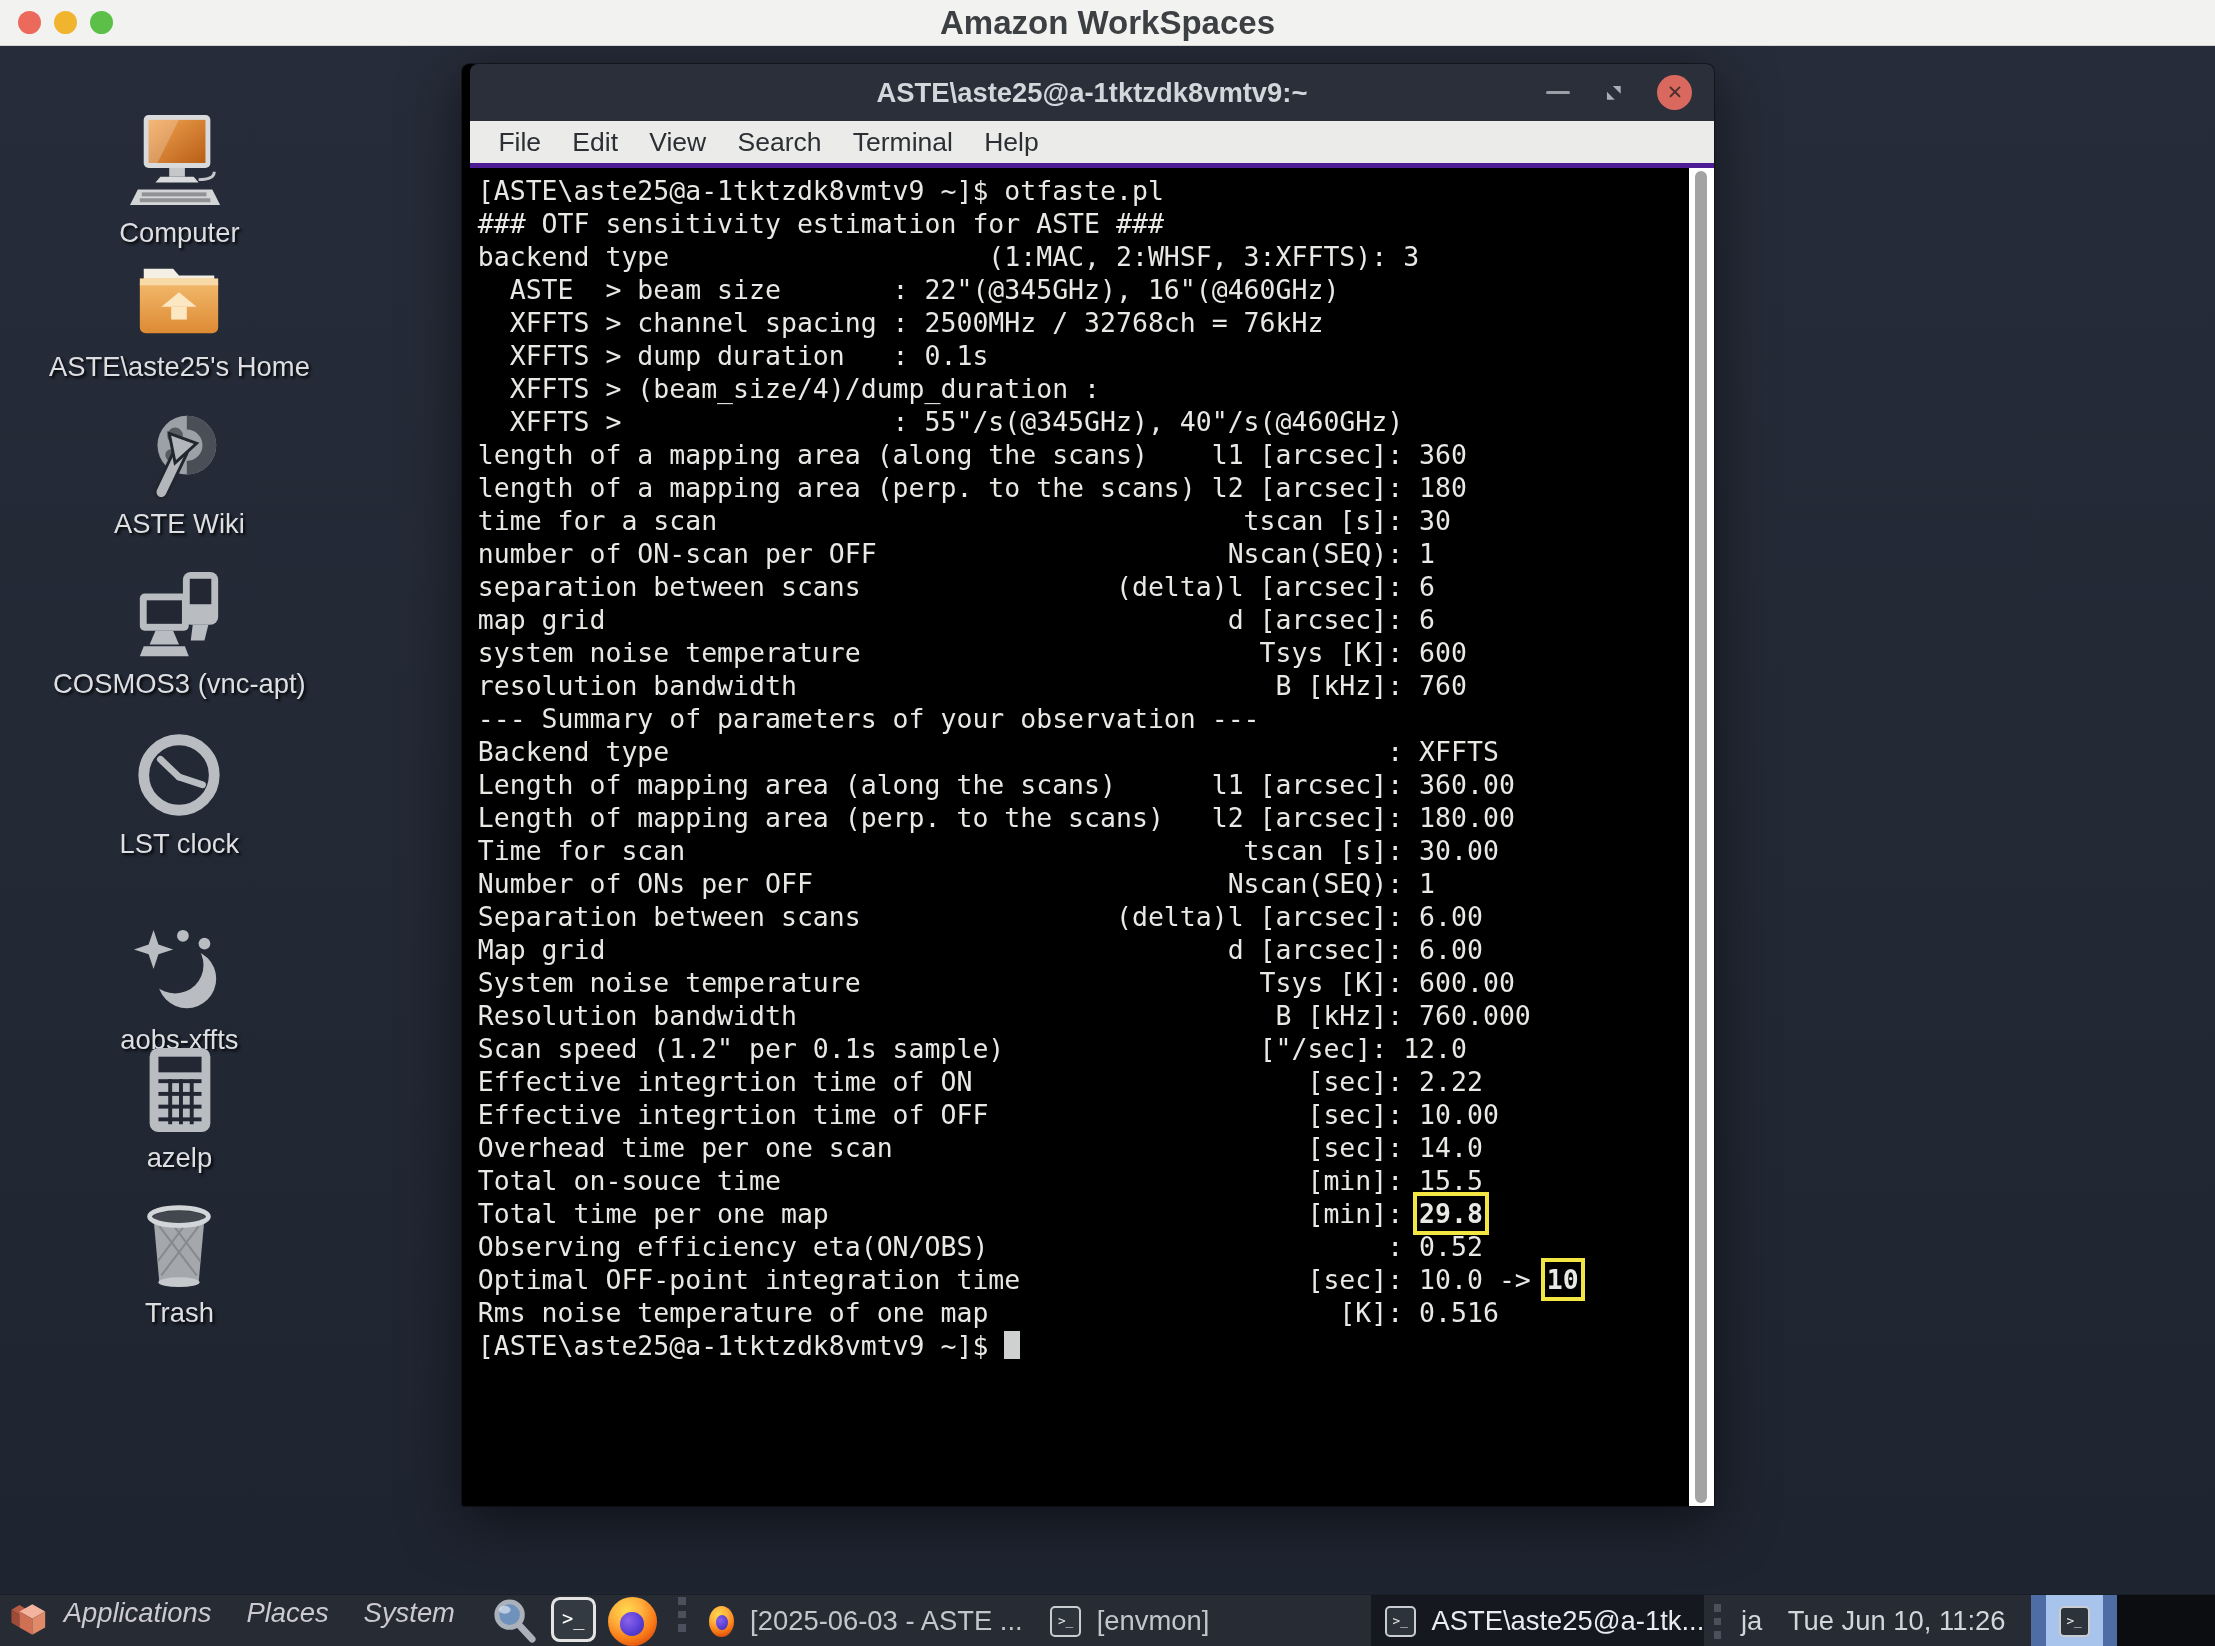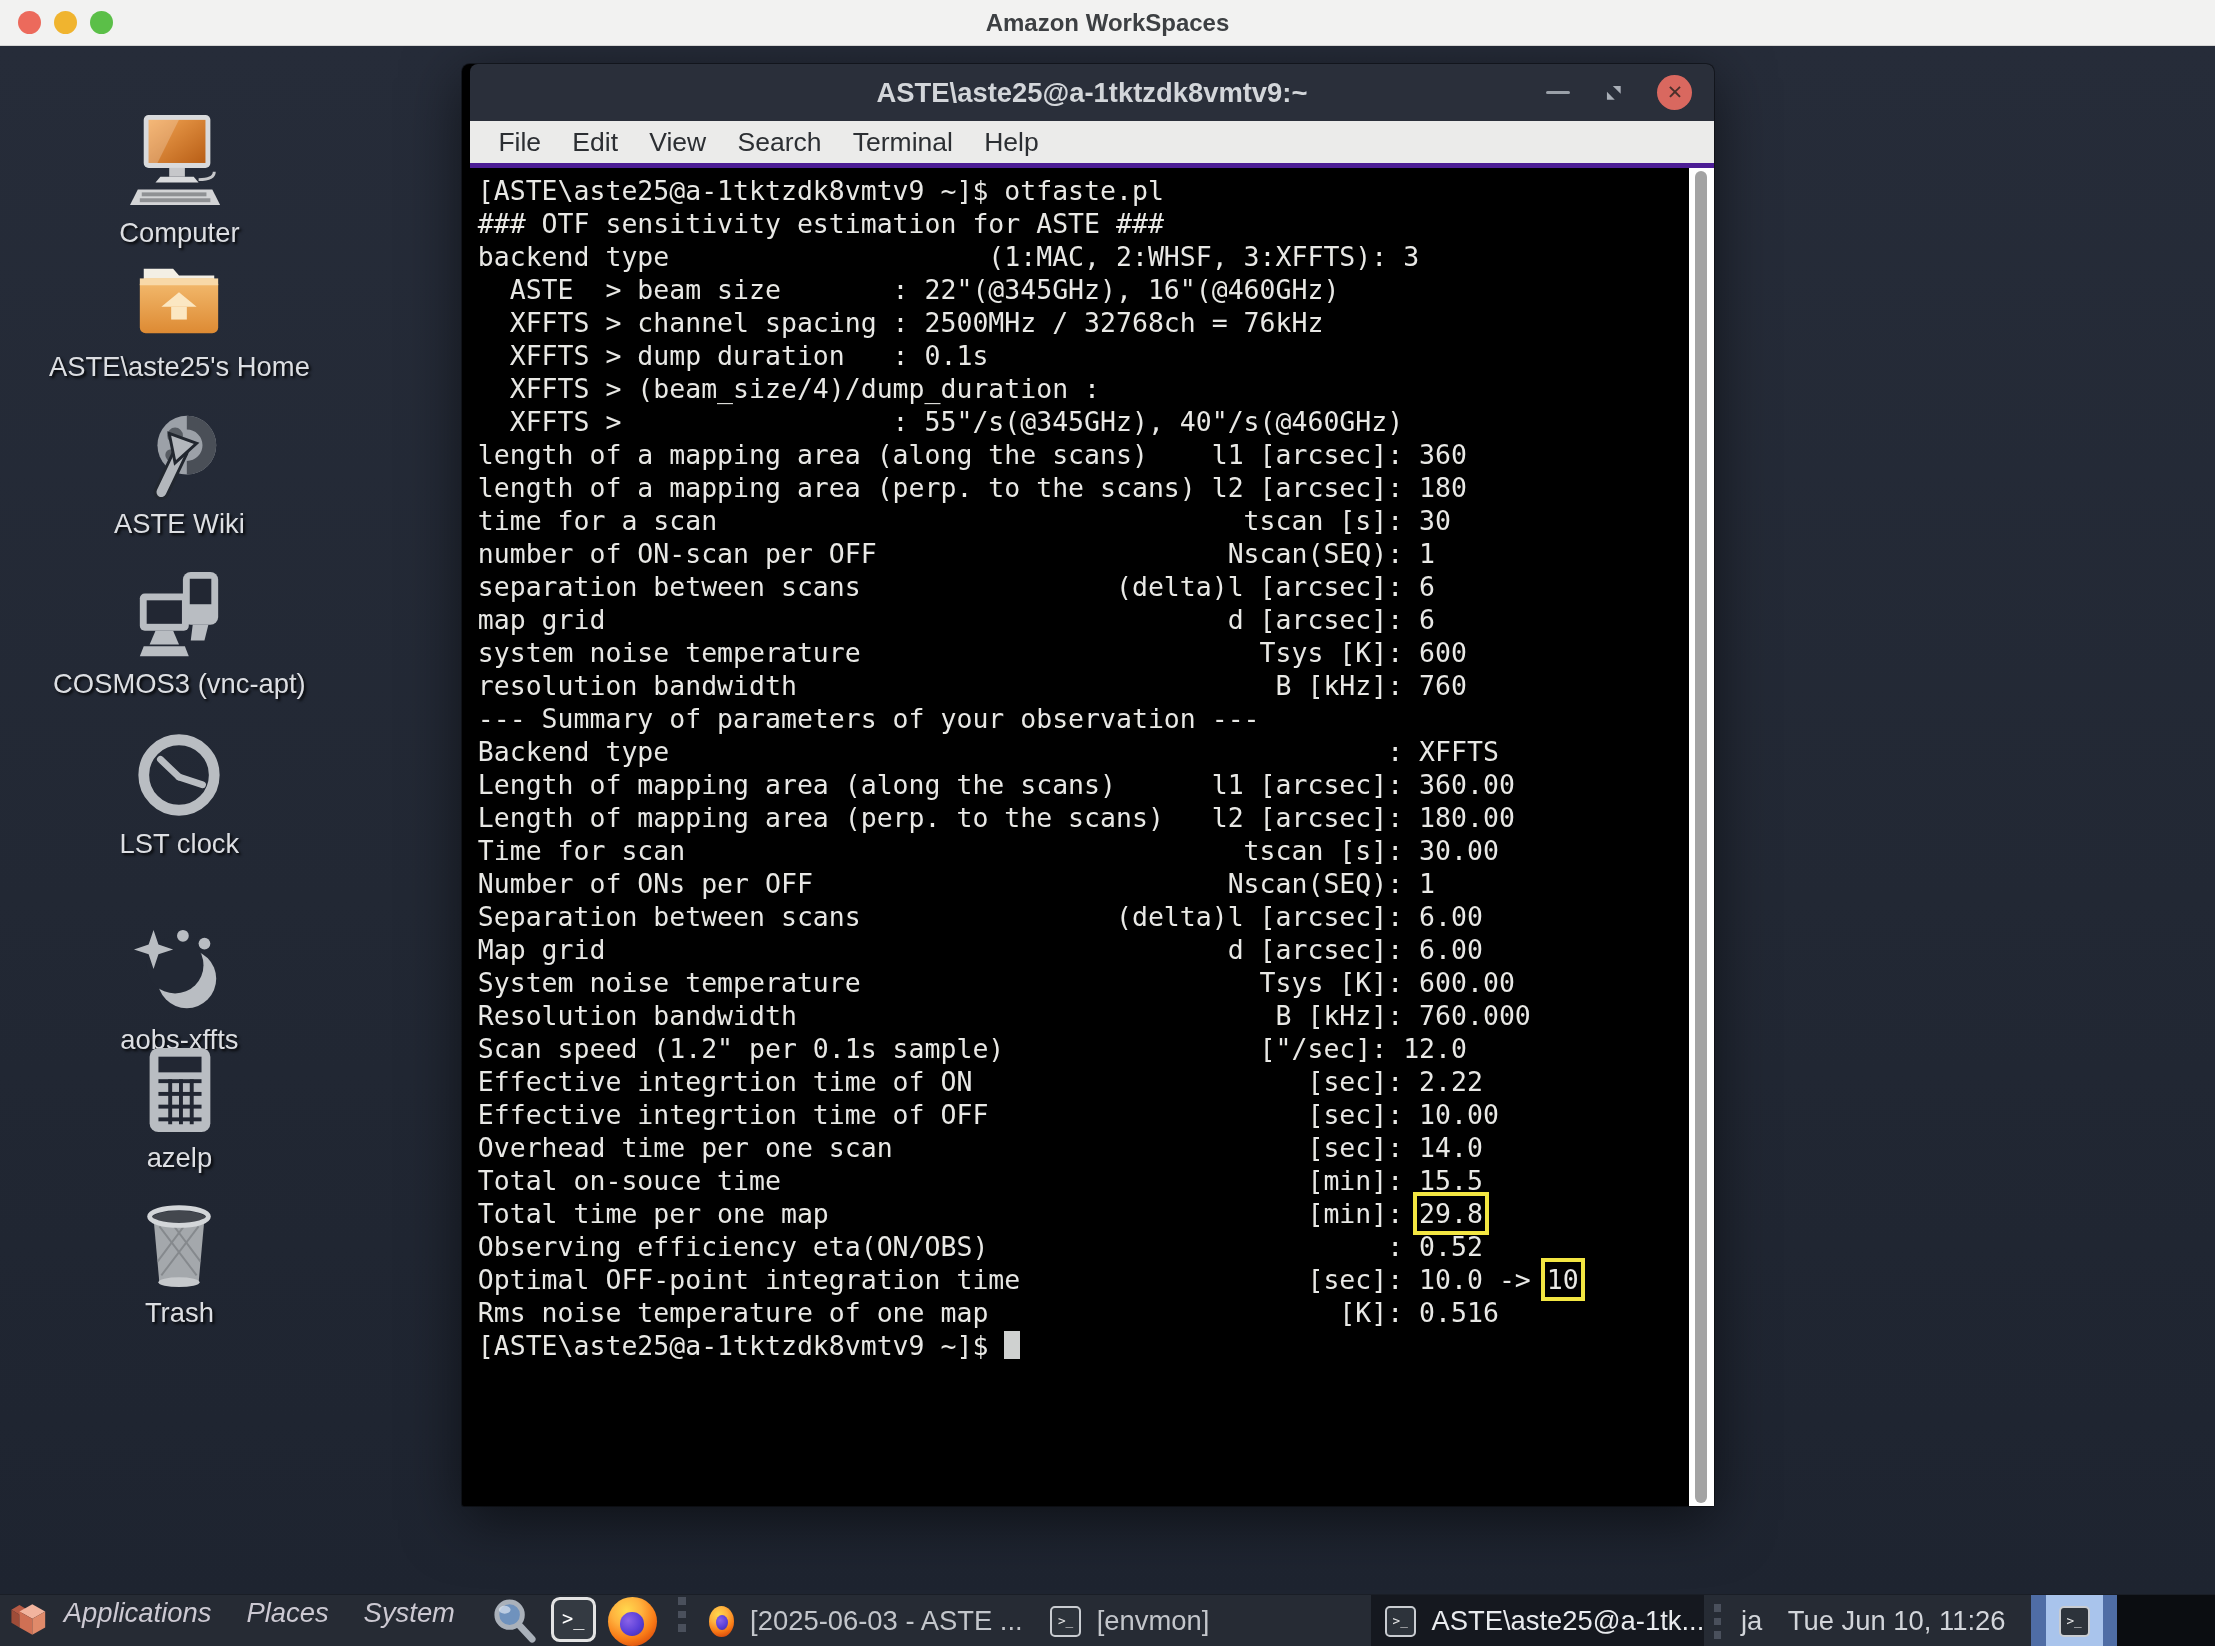--- a/index.html
+++ b/index.html
@@ -16,21 +16,21 @@
     background: #f2f2f1; border-bottom: 1px solid #d6d6d5;
     display: flex; align-items: center; z-index: 50;
   }
   .traffic { position: absolute; left: 17.6px; top: 10.8px; display: flex; gap: 12.7px; }
   .light { width: 23.5px; height: 23.5px; border-radius: 50%; }
   .light.red    { background: #ec6a5c; }
   .light.yellow { background: #f0b42f; }
   .light.green  { background: #5bbf48; }
   .topbar-title {
     position: absolute; left: 0; right: 0; text-align: center;
-    font-size: 24px; font-weight: bold; color: #3d4043;
+    font-size: 33px; font-weight: bold; color: #3d4043;
   }
 
   
   .desktop {
     position: absolute; left: 0; top: 46px; width: 2215px; height: 1548px;
     background: linear-gradient(180deg, #262c39 0%, #222834 55%, #1e2430 100%);
     padding-left: 25px;
   }
 
   
@@ -76,21 +76,21 @@
   .term-content {
     position: relative; height: 1338px; background: #000; overflow: hidden;
   }
   .term-pre {
     position: absolute; left: 0; top: 0; right: 25.5px; bottom: 0;
     padding: 5.9px 0 0 7.8px;
     font-family: "DejaVu Sans Mono", "Liberation Mono", monospace;
     font-size: 26.5px; line-height: 33px; color: #e8e8e5;
   }
   .tline { white-space: pre; height: 33px; }
-  .hl { outline: 4.9px solid #f3e642; outline-offset: 2.9px; }
+  .hl { outline: 4.9px solid #f3e642; outline-offset: 2.9px; font-weight: bold; }
   .cursor { display: inline-block; width: 15.7px; height: 27.4px; background: #cfd1d0; vertical-align: -3.9px; }
   .term-scrollbar {
     position: absolute; right: 0; top: 0; bottom: 0; width: 25.5px; background: #ffffff;
   }
   .term-thumb {
     position: absolute; left: 6.9px; width: 11.8px; top: 2.9px; bottom: 2.9px;
     background: #a3a3a3; border-radius: 6.9px;
   }
 
   

